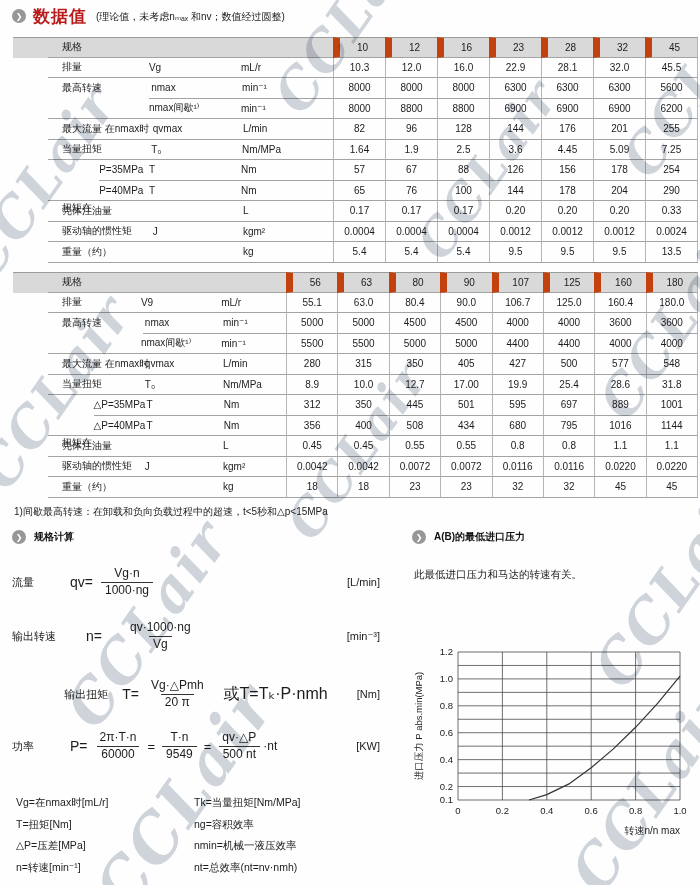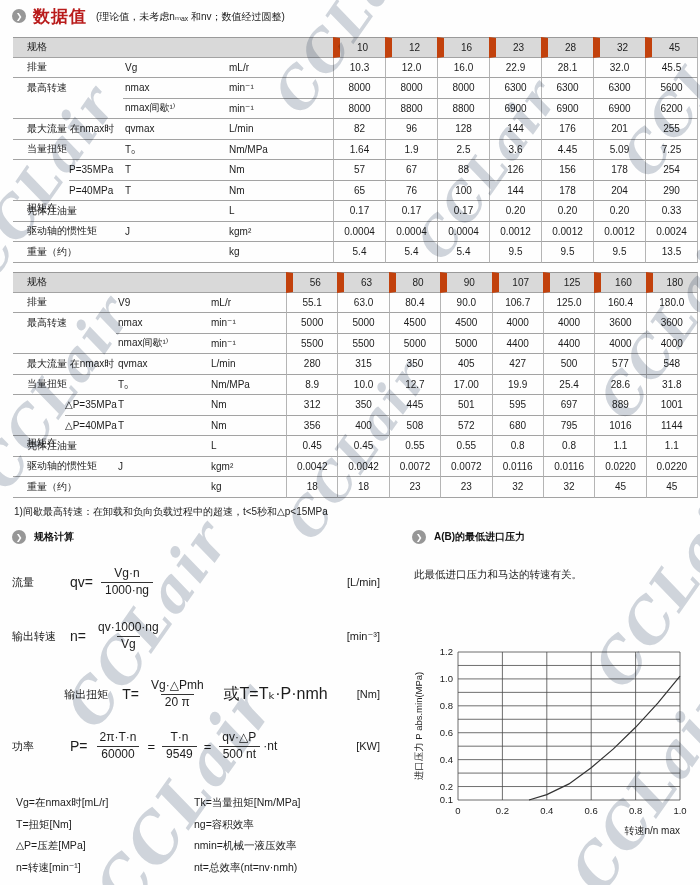--- a/index.html
+++ b/index.html
@@ -33,21 +33,21 @@
   }
   .doc-header { position:absolute; left:12px; top:5px; display:flex; align-items:flex-start; gap:7px; z-index:2; }
   .doc-header .bullet { margin-top:4px; }
   .doc-title { font-size:17px; font-weight:bold; color:#b91c1c; letter-spacing:1px; }
   .doc-note  { font-size:10px; padding-top:5px; margin-left:2px; color:#222; }
   
   .tbl { position:absolute; left:13px; width:685px; font-size:10px; z-index:2; }
   #t1 { top:37px; }
   #t2 { top:272px; }
   .trow { display:flex; height:20.5px; }
-  .trow > .ch { display:flex; flex:none; }
+  .trow > .ch { display:flex; flex:none;padding-left:35px; }
   #t1 .ch { width:320px; } #t2 .ch { width:273px; }
   .ch span { display:flex; align-items:center; white-space:nowrap; overflow:visible;
              border-bottom:1px solid #a3a3a3; }
   #t1 .lab-a{width:56px;padding-left:14px} #t1 .lab-b{width:54px}
   #t1 .sym{width:106px;padding-left:2px}   #t1 .unit{width:104px}
   #t2 .lab-a{width:52px;padding-left:14px} #t2 .lab-b{width:51px}
   #t2 .sym{width:95px;padding-left:2px}    #t2 .unit{width:75px}
   .cv { flex:1; display:flex; align-items:center; justify-content:center;
         border-bottom:1px solid #a3a3a3; border-left:1px solid #b5b5b5; }
   .cv:last-child { border-right:1px solid #b5b5b5; }
@@ -62,21 +62,21 @@
   .f-row { position:absolute; display:flex; align-items:center; width:100%; }
   .f-label { width:58px; font-size:11px; flex:none; }
   .f-lhs { font-size:14px; margin-right:8px; }
   .frac { display:inline-flex; flex-direction:column; align-items:center; font-size:12px; line-height:1.3; }
   .frac .den { border-top:1px solid #333; padding:0 4px; }
   .frac .num { padding:0 4px; }
   .f-unit { position:absolute; right:0; font-size:11px; }
   .f-alt { margin-left:16px; font-size:16px; }
   .f-eq { margin:0 7px; font-size:13px; }
   .f-suffix { font-size:12px; margin-left:3px; }
-  .r-flow { top:36px; } .r-speed { top:90px; } .r-torque { top:148px;justify-content:center; } .r-power { top:200px; }
+  .r-flow { top:36px; } .r-speed { top:90px;gap:16px; } .r-torque { top:148px;justify-content:center; } .r-power { top:200px; }
   .defs { position:absolute; left:4px; top:262px; width:364px; display:flex; }
   .defs .col1 { width:178px; }
   .defs div { font-size:10.5px; line-height:21.5px; white-space:nowrap; }
   
   .inlet { position:absolute; left:412px; top:530px; width:288px; z-index:2; }
   .inlet-text { position:absolute; top:36px; left:2px; font-size:10.5px; line-height:17px; width:286px; }
   .chart-wrap { position:absolute; top:108px; left:0; }
   svg text { font-family:"Liberation Sans","DejaVu Sans",sans-serif; fill:#222; }
 </style>
 </head>
@@ -385,21 +385,21 @@
       <div class="trow">
         <div class="ch">
           <span class="lab-a"></span>
           <span class="lab-b">△P=40MPa</span>
           <span class="sym">T</span>
           <span class="unit">Nm</span>
         </div>
         <div class="cv">356</div>
         <div class="cv">400</div>
         <div class="cv">508</div>
-        <div class="cv">572</div>
+        <div class="cv">434</div>
         <div class="cv">680</div>
         <div class="cv">795</div>
         <div class="cv">1016</div>
         <div class="cv">1144</div>
       </div>
       <div class="trow">
         <div class="ch">
           <span class="lab-a">壳体注油量</span>
           <span class="lab-b"></span>
           <span class="sym"></span>

